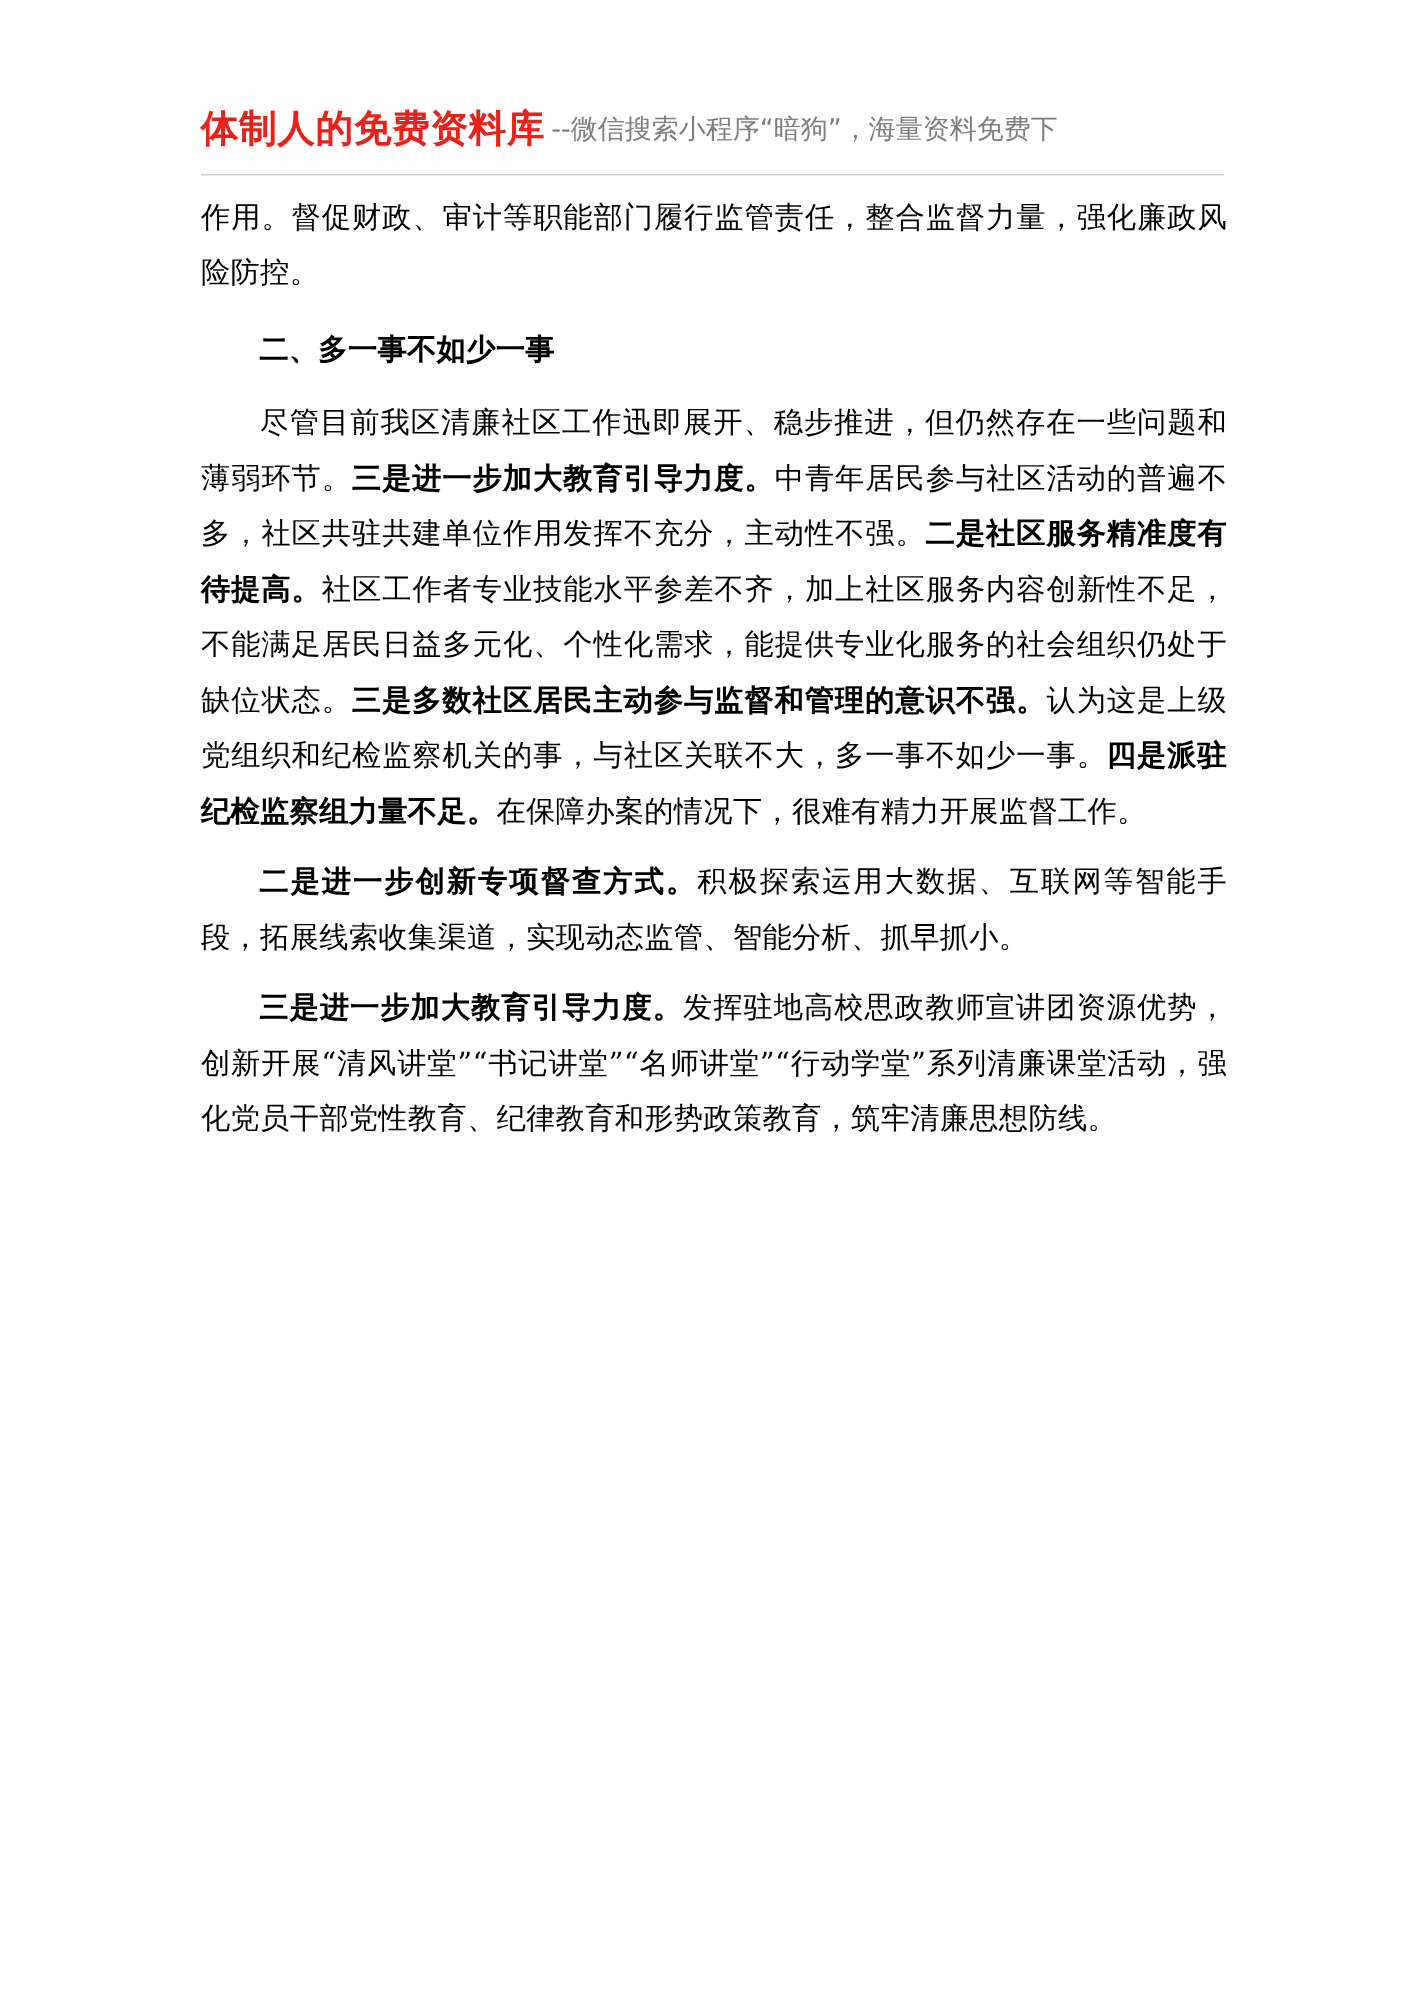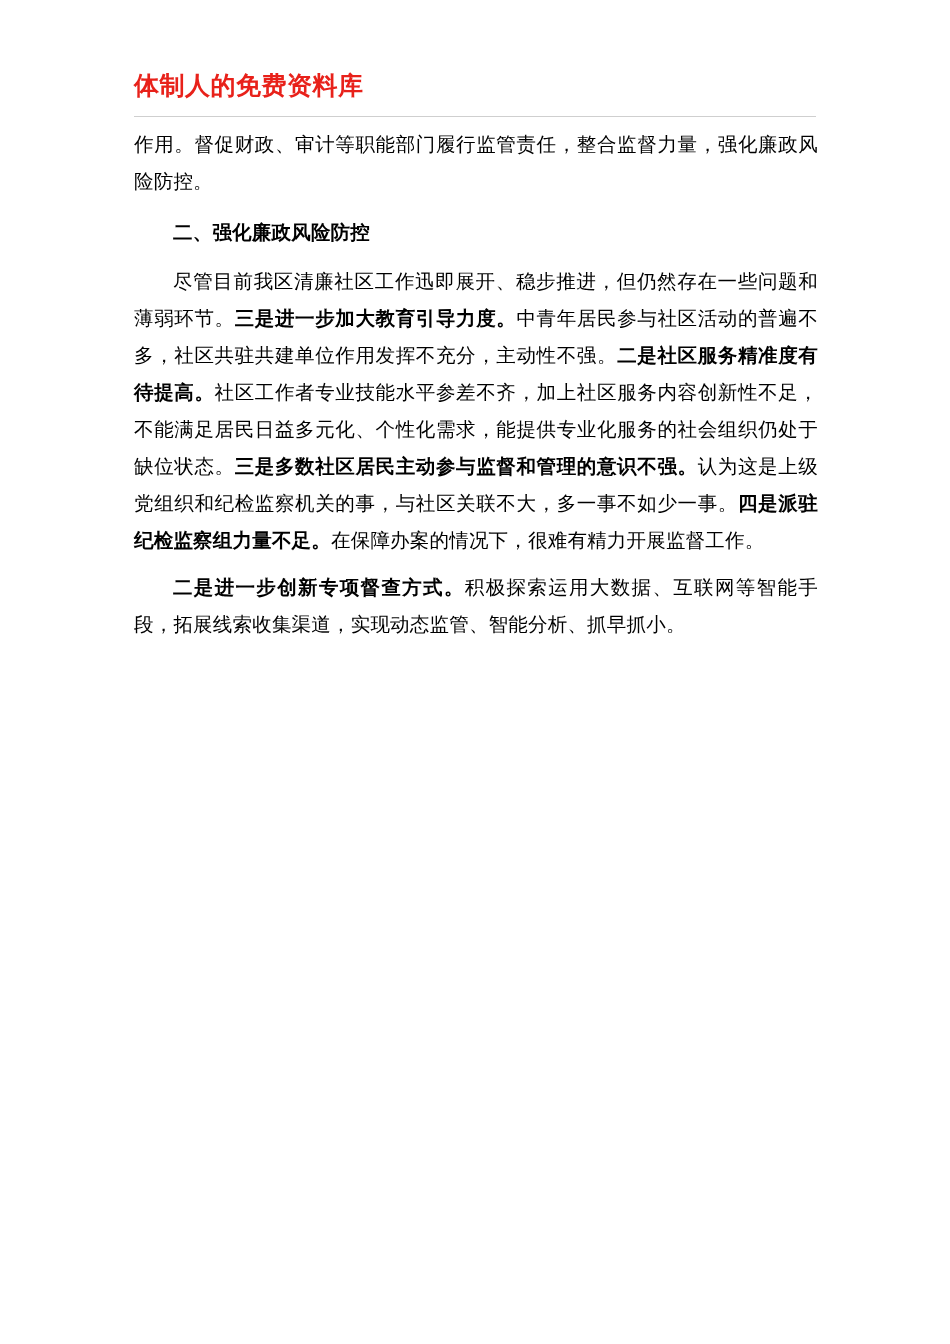--- a/index.html
+++ b/index.html
@@ -89,39 +89,43 @@
     font-weight: bold;
   }
 </style>
 </head>
 <body>
 
 <div class="page">
 
   <div class="banner">
     <span class="banner-brand">体制人的免费资料库</span>
+    <span class="banner-rest">--微信搜索小程序“暗狗”，海量资料免费下</span>
   </div>
 
   <div class="rule"></div>
 
   <div class="content">
 
     <p class="para">
       <span>作用。督促财政、审计等职能部门履行监管责任，整合监督力量，强化廉政风险防控。</span>
     </p>
 
     <p class="heading">
-      <span>二、强化廉政风险防控</span>
+      <span>二、多一事不如少一事</span>
     </p>
 
     <p class="indent para">
       <span>尽管目前我区清廉社区工作迅即展开、稳步推进，但仍然存在一些问题和薄弱环节。</span><b>三是进一步加大教育引导力度。</b><span>中青年居民参与社区活动的普遍不多，社区共驻共建单位作用发挥不充分，主动性不强。</span><b>二是社区服务精准度有待提高。</b><span>社区工作者专业技能水平参差不齐，加上社区服务内容创新性不足，不能满足居民日益多元化、个性化需求，能提供专业化服务的社会组织仍处于缺位状态。</span><b>三是多数社区居民主动参与监督和管理的意识不强。</b><span>认为这是上级党组织和纪检监察机关的事，与社区关联不大，多一事不如少一事。</span><b>四是派驻纪检监察组力量不足。</b><span>在保障办案的情况下，很难有精力开展监督工作。</span>
     </p>
 
 
 
     <p class="indent para">
       <b>二是进一步创新专项督查方式。</b><span>积极探索运用大数据、互联网等智能手段，拓展线索收集渠道，实现动态监管、智能分析、抓早抓小。</span>
     </p>
 
+    <p class="indent para">
+      <b>三是进一步加大教育引导力度。</b><span>发挥驻地高校思政教师宣讲团资源优势，创新开展“清风讲堂”“书记讲堂”“名师讲堂”“行动学堂”系列清廉课堂活动，强化党员干部党性教育、纪律教育和形势政策教育，筑牢清廉思想防线。</span>
+    </p>
 
   </div>
 </div>
 
 </body></html>

